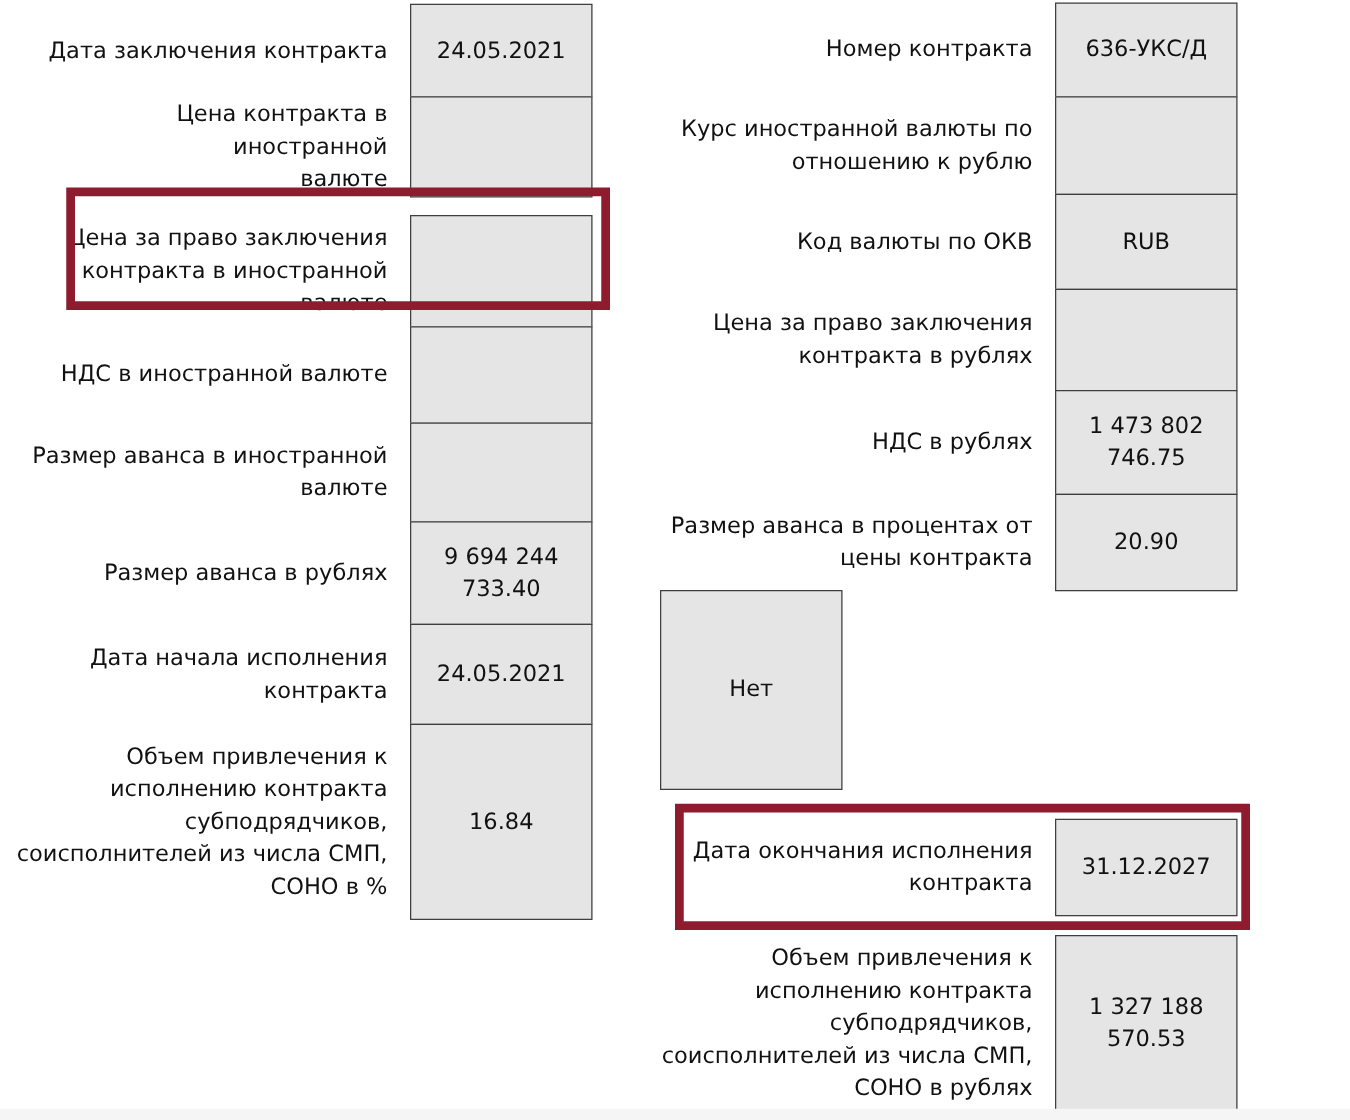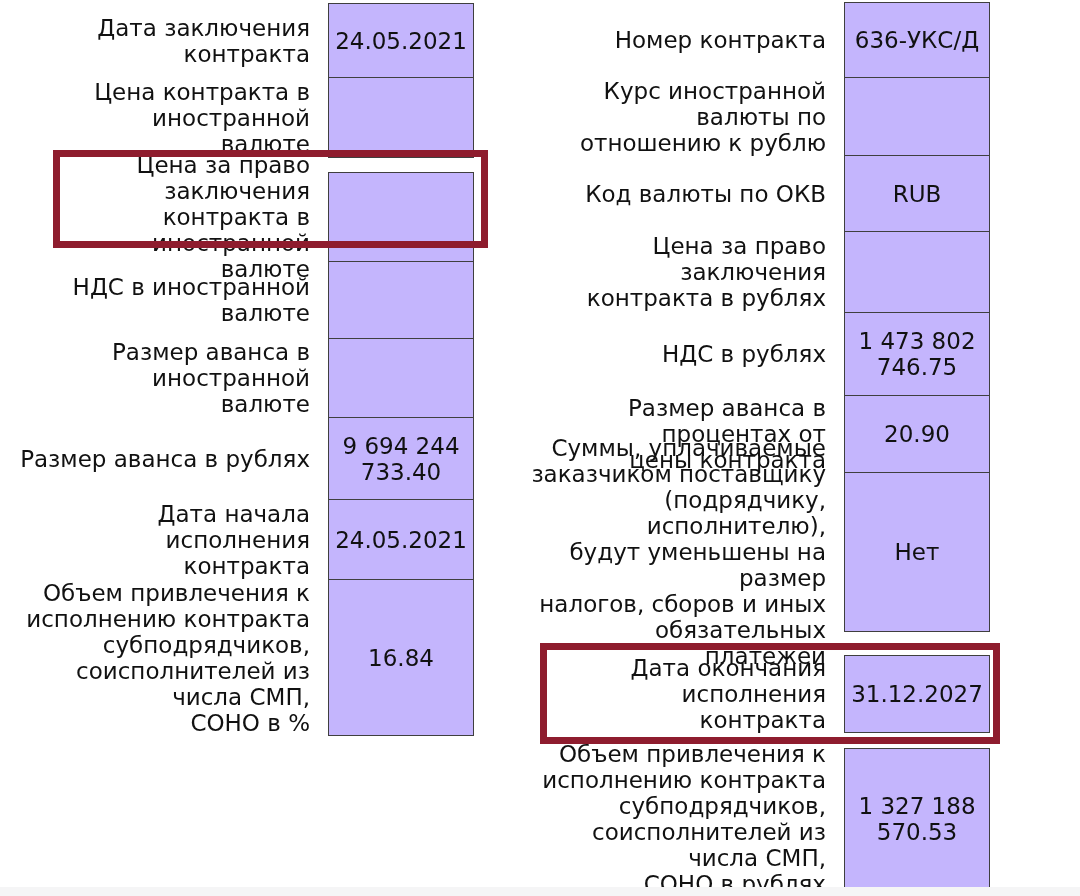--- a/index.html
+++ b/index.html
@@ -4,42 +4,42 @@
 <style>
   * { margin: 0; padding: 0; box-sizing: border-box; }
   html, body { background: #ffffff; }
   .page {
     position: relative;
     width: 1080px;
     height: 896px;
     background: #ffffff;
     overflow: hidden;
     font-family: "DejaVu Sans", "Liberation Sans", sans-serif;
-    font-size: 23px;
+    font-size: 18px;
     line-height: 26px;
     color: #111111;
   }
   .column { position: absolute; width: 462px; }
   .column-left  { top: 3px; left: 12px; }
   .column-right { top: 2px; left: 528px; }
   .row { display: flex; align-items: stretch; }
   .label {
     flex: 1;
     display: flex;
     align-items: center;
     justify-content: flex-end;
     text-align: right;
     padding-right: 18px;
     white-space: pre-line;
   }
   .valuebox {
     width: 146px;
     flex: 0 0 146px;
     border: 1px solid var(--border-color, #3f3f3f);
-    background: #c4b5fd;
+    background: #e5e5e5;
     display: flex;
     align-items: center;
     justify-content: center;
     text-align: center;
     padding: 4px 7px;
   }
   .hl {
     position: absolute;
     border: 7px solid var(--highlight-color, #8e1c2e);
     background: transparent;
@@ -142,26 +142,20 @@
       <div class="valuebox">1 473 802 746.75</div>
     </div>
 
     <div class="row" style="height:78px;margin-top:-1px">
       <div class="label">Размер аванса в процентах от
 цены контракта</div>
       <div class="valuebox">20.90</div>
     </div>
 
     <div class="row" style="height:160px;margin-top:-1px">
-      <div class="label">Суммы, уплачиваемые
-заказчиком поставщику
-(подрядчику, исполнителю),
-будут уменьшены на размер
-налогов, сборов и иных
-обязательных платежей</div>
       <div class="valuebox">Нет</div>
     </div>
 
     <div class="row" style="height:78px;margin-top:23px">
       <div class="label">Дата окончания исполнения
 контракта</div>
       <div class="valuebox">31.12.2027</div>
     </div>
 
     <div class="row" style="height:141px;margin-top:15px">

